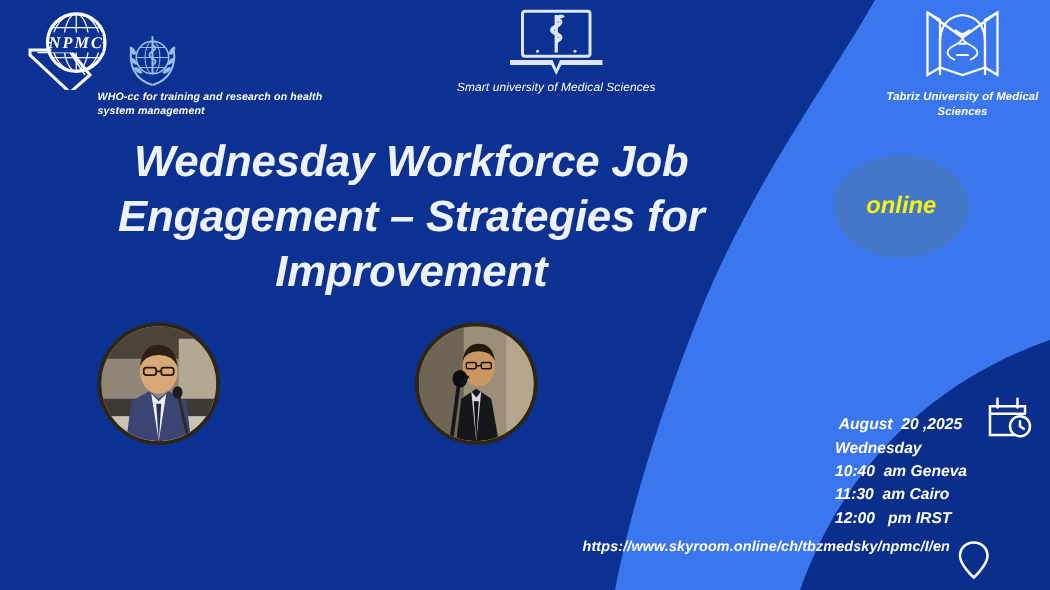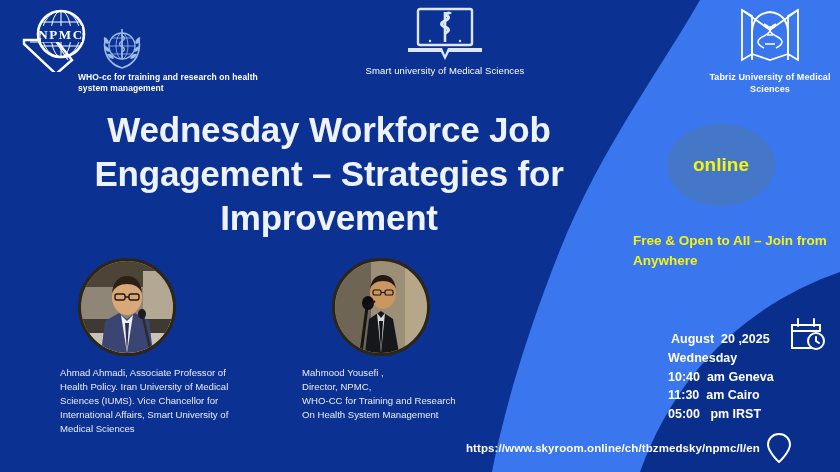--- a/index.html
+++ b/index.html
@@ -8,20 +8,21 @@
     background: #000;
   }
   #poster {
     position: relative;
     width: 840px;
     height: 472px;
     overflow: hidden;
     background: #404040;
     font-family: "Liberation Sans", sans-serif;
     color: #ffffff;
+    font-style: italic;
   }
 
   
   .bg-svg {
     position: absolute;
     inset: 0;
     width: 840px;
     height: 472px;
     display: block;
   }
@@ -137,21 +138,20 @@
     position: absolute;
     left: 788px;
     top: 316px;
   }
 
   #url-row {
     position: absolute;
     left: 466px;
     top: 432px;
     display: flex;
-    align-items: center;
     gap: 6px;
   }
   #url-row .url-text {
     font-size: 11.5px;
     font-weight: bold;
     color: #ffffff;
     letter-spacing: .1px;
   }
 </style>
 </head>
@@ -281,25 +281,20 @@
 
           <rect x="34" y="33" width="10" height="6" rx="2" fill="none" stroke="#20170f" stroke-width="1.4"></rect>
           <rect x="48" y="33" width="10" height="6" rx="2" fill="none" stroke="#20170f" stroke-width="1.4"></rect>
           <line x1="44" y1="36" x2="48" y2="36" stroke="#20170f" stroke-width="1.4"></line>
 
           <line x1="70" y1="92" x2="62" y2="56" stroke="#2b2b2b" stroke-width="2.4"></line>
           <ellipse cx="61" cy="53" rx="4" ry="5" fill="#1c1c1c"></ellipse>
         </g>
       </svg>
     </div>
-    <div class="bio">Ahmad Ahmadi, Associate Professor of
-Health Policy. Iran University of Medical
-Sciences (IUMS). Vice Chancellor for
-International Affairs, Smart University of
-Medical Sciences</div>
   </div>
 
   <div class="speaker" id="speaker-2">
     <div class="portrait">
       <svg width="92" height="92" viewBox="0 0 92 92">
         <defs>
           <clipPath id="c2">
               <circle cx="46" cy="46" r="46"></circle>
             </clipPath>
         </defs>
@@ -317,38 +312,33 @@
           <rect x="38" y="29" width="8" height="5" rx="1.6" fill="none" stroke="#1a130d" stroke-width="1.2"></rect>
           <rect x="50" y="29" width="8" height="5" rx="1.6" fill="none" stroke="#1a130d" stroke-width="1.2"></rect>
           <line x1="46" y1="31.5" x2="50" y2="31.5" stroke="#1a130d" stroke-width="1.2"></line>
 
           <line x1="26" y1="92" x2="32" y2="46" stroke="#17171a" stroke-width="3"></line>
           <ellipse cx="33" cy="42" rx="6" ry="7" fill="#0e0e10"></ellipse>
           <line x1="33" y1="46" x2="40" y2="40" stroke="#17171a" stroke-width="2"></line>
         </g>
       </svg>
     </div>
-    <div class="bio">Mahmood Yousefi ,
- Director, NPMC,
-WHO-CC for Training and Research
-On Health System Management</div>
   </div>
 
   <div id="online-badge">
     <span>online</span>
   </div>
 
-  <div id="free-note">Free &amp; Open to All – Join from Anywhere</div>
 
   <div id="datetime">
     <div class="dt-line"> August  20 ,2025</div>
     <div class="dt-line">Wednesday</div>
     <div class="dt-line">10:40  am Geneva</div>
     <div class="dt-line">11:30  am Cairo</div>
-    <div class="dt-line">05:00   pm IRST</div>
+    <div class="dt-line">12:00   pm IRST</div>
   </div>
 
   <div id="cal-icon">
     <svg width="38" height="36" viewBox="0 0 38 36">
       <g fill="none" stroke="#ffffff" stroke-width="2" stroke-linecap="round">
         <path d="M4 9 L4 32 L24 32"></path>
         <path d="M4 9 L32 9 L32 14"></path>
         <line x1="4" y1="15" x2="32" y2="15"></line>
         <line x1="10" y1="3" x2="10" y2="10"></line>
         <line x1="26" y1="3" x2="26" y2="10"></line>

